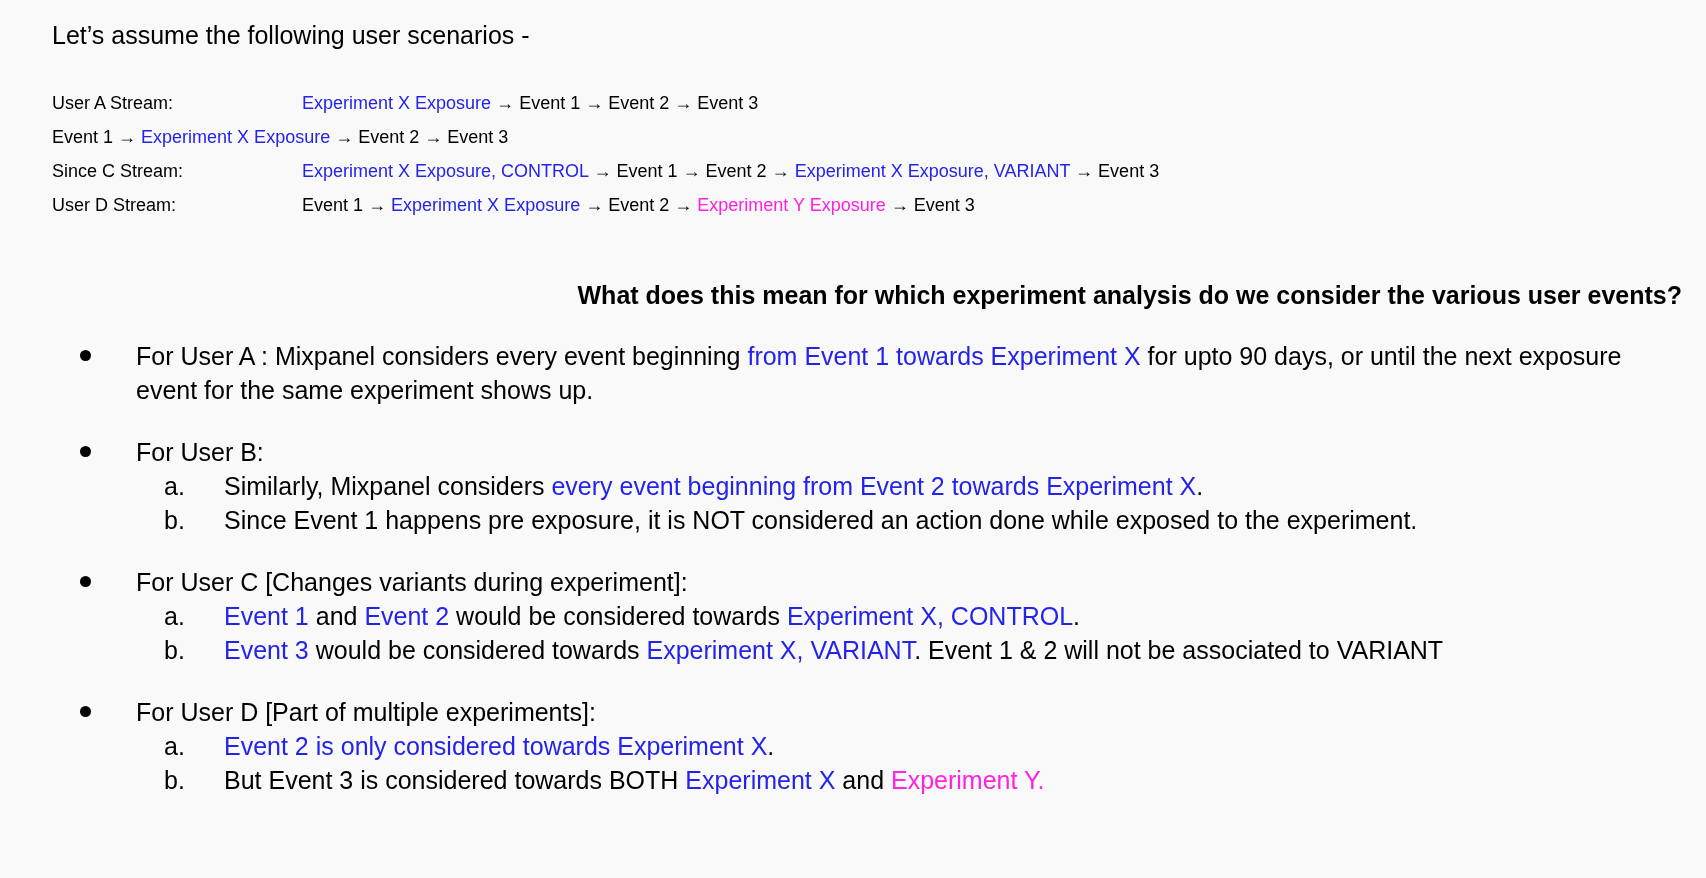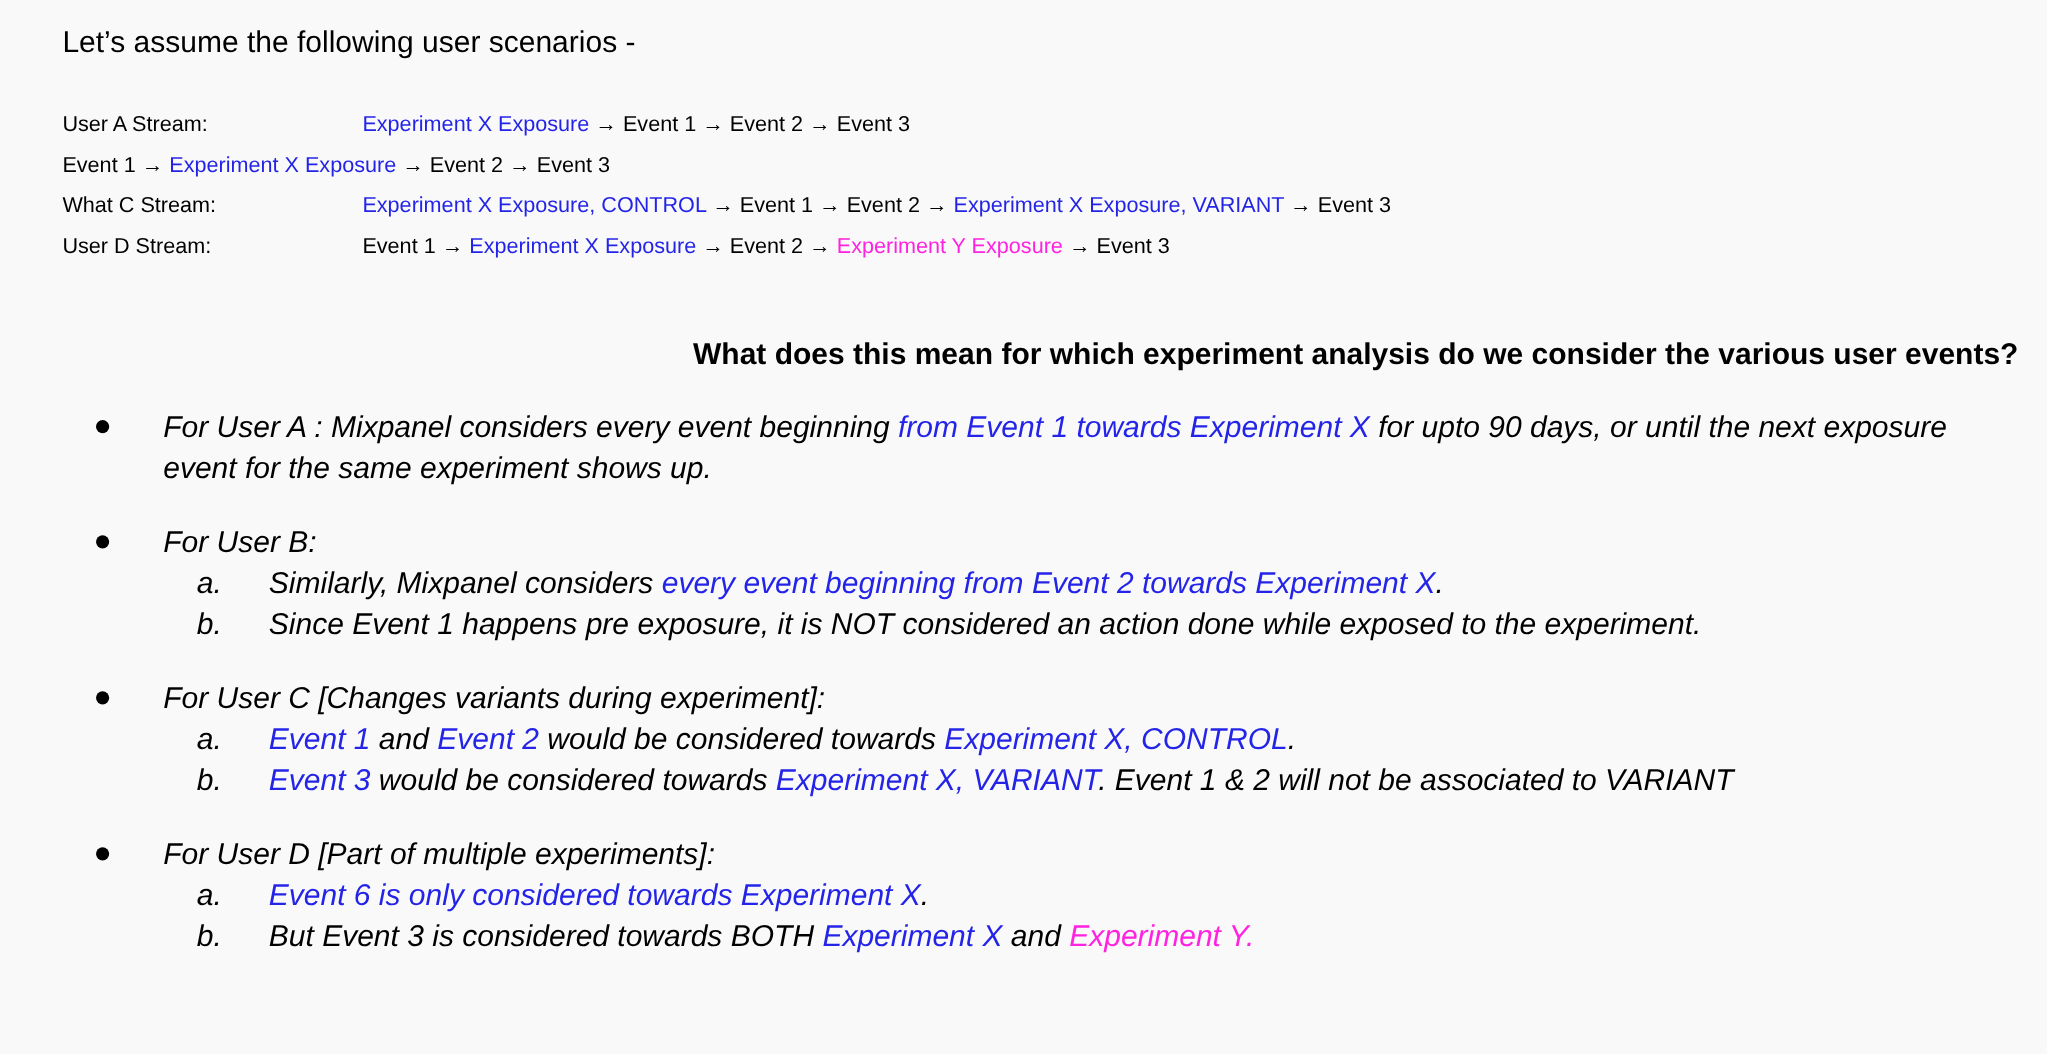--- a/index.html
+++ b/index.html
@@ -58,21 +58,20 @@
     margin: 57px 0 0 0;
     white-space: nowrap;
     text-align: right;
   }
 
   .bullets {
     margin: 28px 0 0 0;
   }
   .bullet-block {
     margin: 0 0 28px 0;
-    font-style: italic;
   }
   .bullet-block:last-child { margin-bottom: 0; }
 
   .bullet-line {
     position: relative;
     font-size: 25px;
     line-height: 34px;
     padding-left: 84px;
     color: #000;
   }
@@ -114,21 +113,21 @@
 
   <div class="streams">
       <div class="stream-row">
         <div class="stream-label">User A Stream:</div>
         <div class="stream-seq"><span class="blue">Experiment X Exposure</span> <span>→</span> <span>Event 1</span> <span>→</span> <span>Event 2</span> <span>→</span> <span>Event 3</span></div>
       </div>
       <div class="stream-row">
         <div class="stream-seq"><span>Event 1</span> <span>→</span> <span class="blue">Experiment X Exposure</span> <span>→</span> <span>Event 2</span> <span>→</span> <span>Event 3</span></div>
       </div>
       <div class="stream-row">
-        <div class="stream-label">What C Stream:</div>
+        <div class="stream-label">Since C Stream:</div>
         <div class="stream-seq"><span class="blue">Experiment X Exposure, CONTROL</span> <span>→</span> <span>Event 1</span> <span>→</span> <span>Event 2</span> <span>→</span> <span class="blue">Experiment X Exposure, VARIANT</span> <span>→</span> <span>Event 3</span></div>
       </div>
       <div class="stream-row">
         <div class="stream-label">User D Stream:</div>
         <div class="stream-seq"><span>Event 1</span> <span>→</span> <span class="blue">Experiment X Exposure</span> <span>→</span> <span>Event 2</span> <span>→</span> <span class="magenta">Experiment Y Exposure</span> <span>→</span> <span>Event 3</span></div>
       </div>
     </div>
 
   <p class="question">What does this mean for which experiment analysis do we consider the various user events?</p>
 
@@ -146,19 +145,19 @@
       <div class="bullet-block">
         <div class="bullet-line"><span class="bullet-dot"></span><span>For User C [Changes variants during experiment]:</span></div>
         <div class="sub-list">
           <div class="sub-line"><span class="sub-marker">a.</span><span class="blue">Event 1</span><span> and </span><span class="blue">Event 2</span><span> would be considered towards </span><span class="blue">Experiment X, CONTROL</span><span>.</span></div>
           <div class="sub-line"><span class="sub-marker">b.</span><span class="blue">Event 3</span><span> would be considered towards </span><span class="blue">Experiment X, VARIANT</span><span>. Event 1 &amp; 2 will not be associated to VARIANT</span></div>
         </div>
       </div>
       <div class="bullet-block">
         <div class="bullet-line"><span class="bullet-dot"></span><span>For User D [Part of multiple experiments]:</span></div>
         <div class="sub-list">
-          <div class="sub-line"><span class="sub-marker">a.</span><span class="blue">Event 6 is only considered towards Experiment X</span><span>.</span></div>
+          <div class="sub-line"><span class="sub-marker">a.</span><span class="blue">Event 2 is only considered towards Experiment X</span><span>.</span></div>
           <div class="sub-line"><span class="sub-marker">b.</span><span>But Event 3 is considered towards BOTH </span><span class="blue">Experiment X</span><span> and </span><span class="magenta">Experiment Y.</span></div>
         </div>
       </div>
     </div>
 
 </div>
 
 </body></html>

